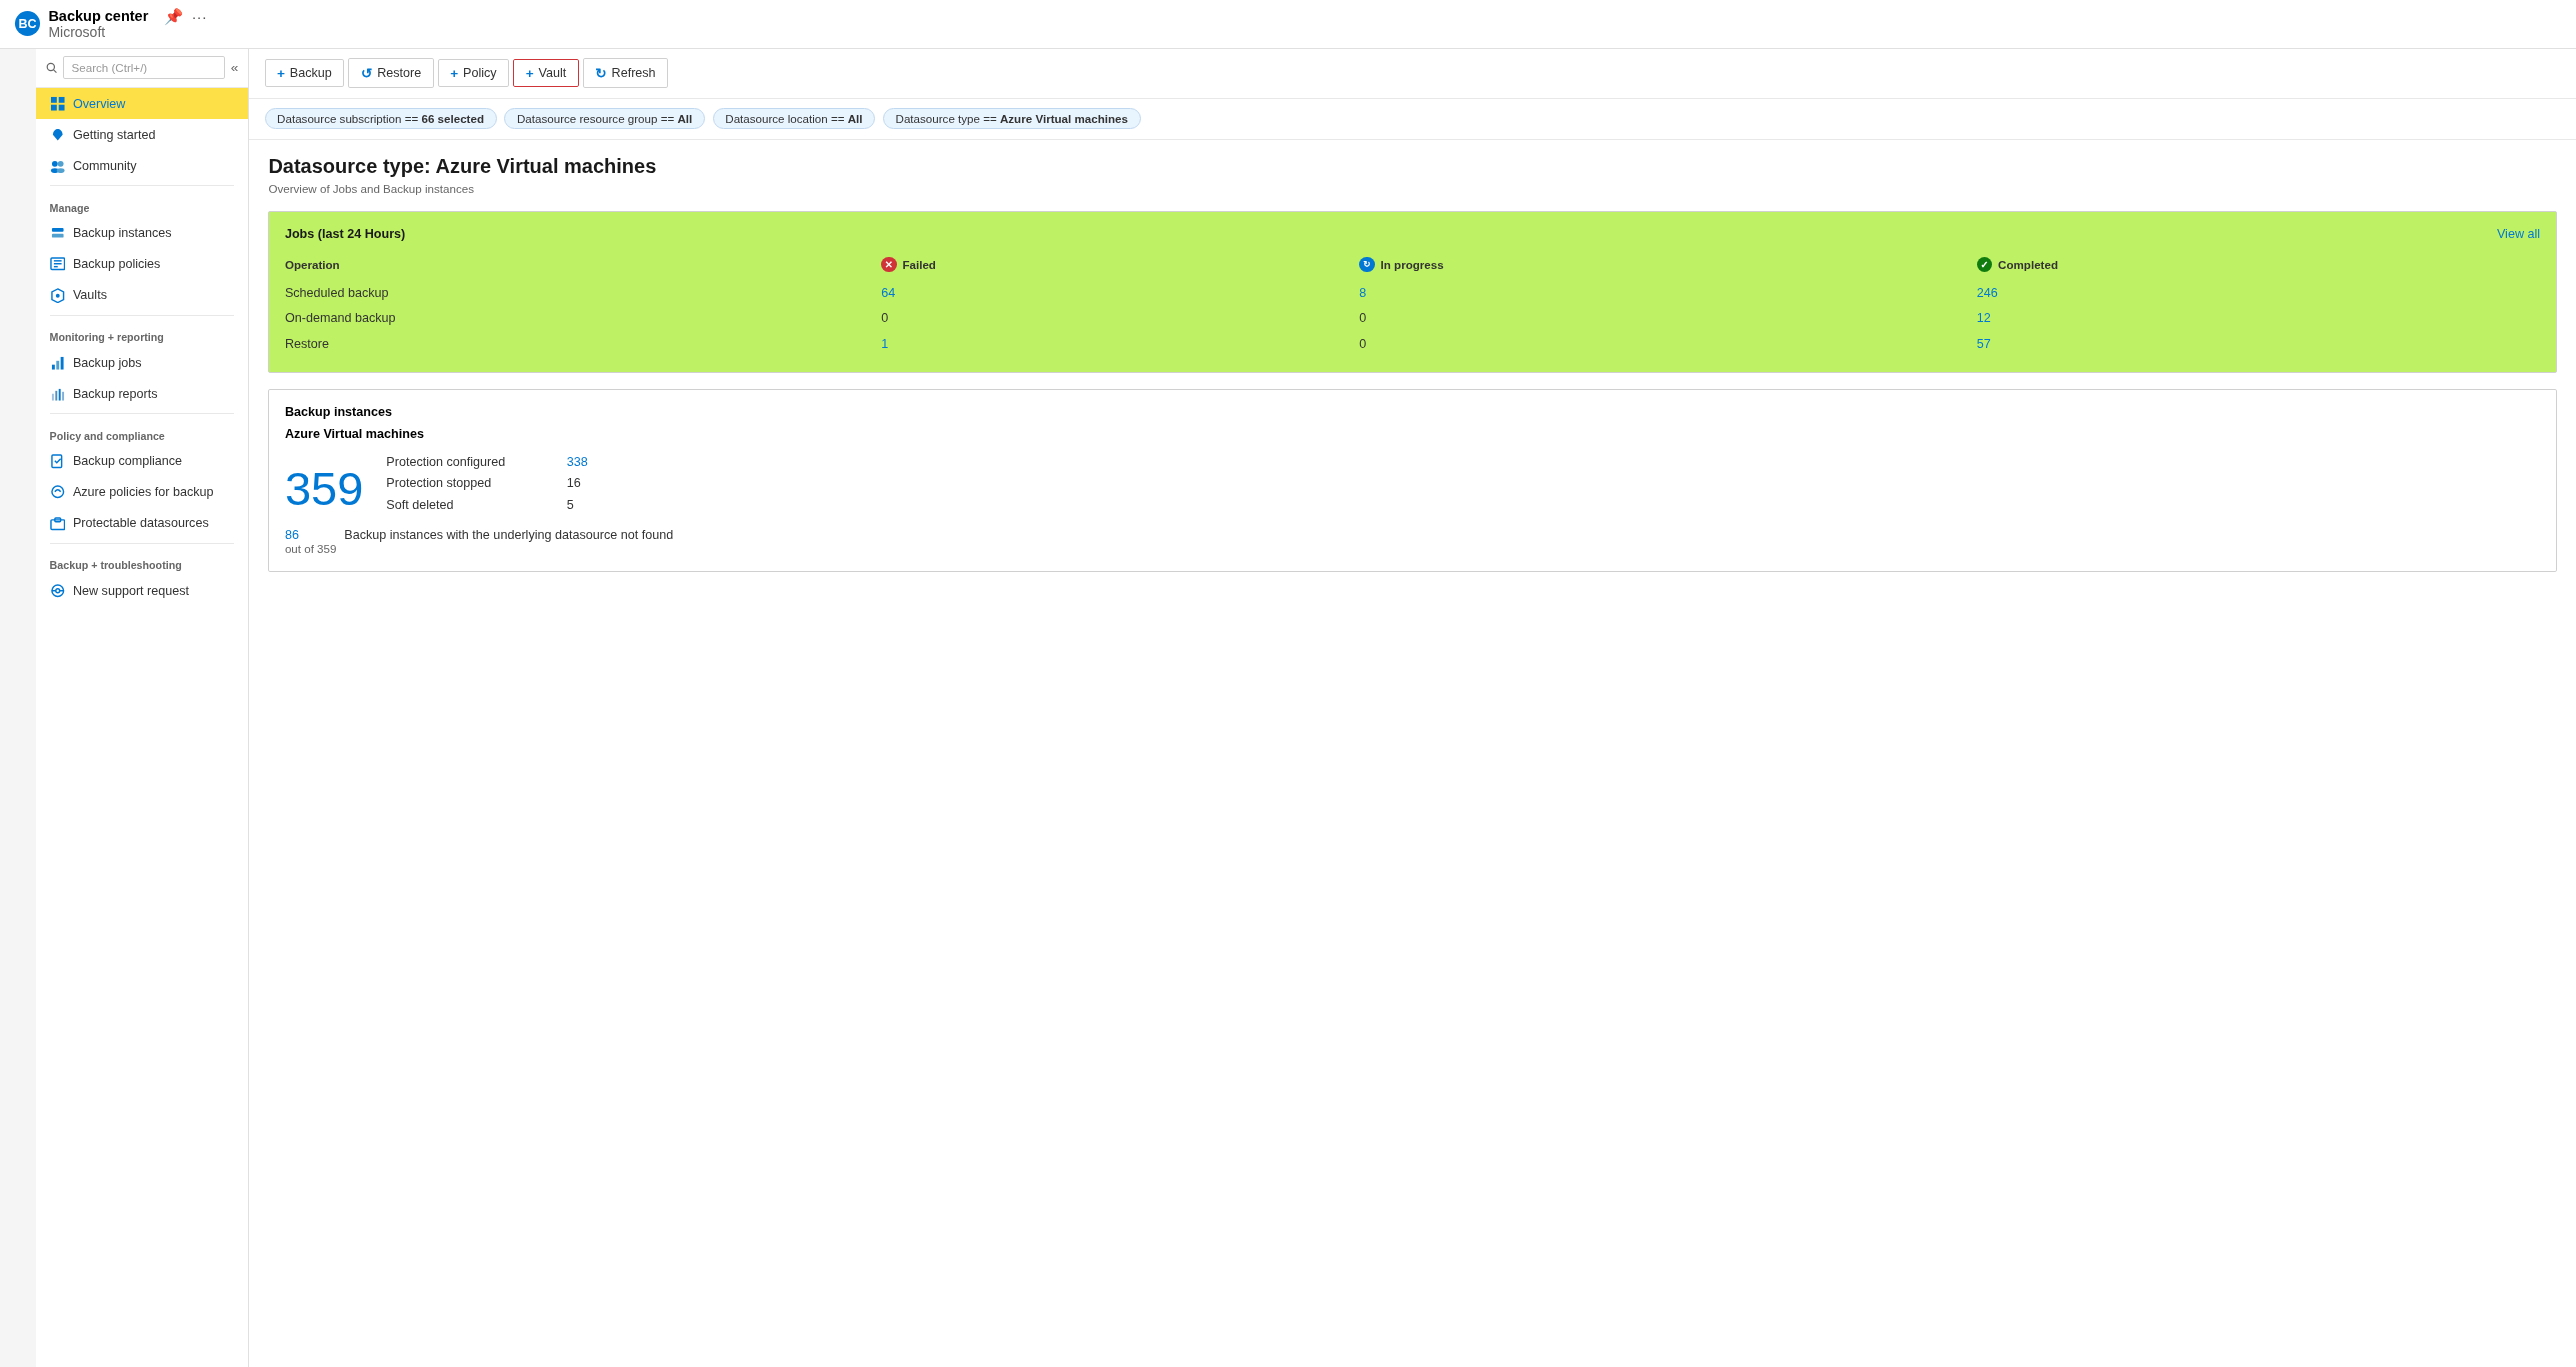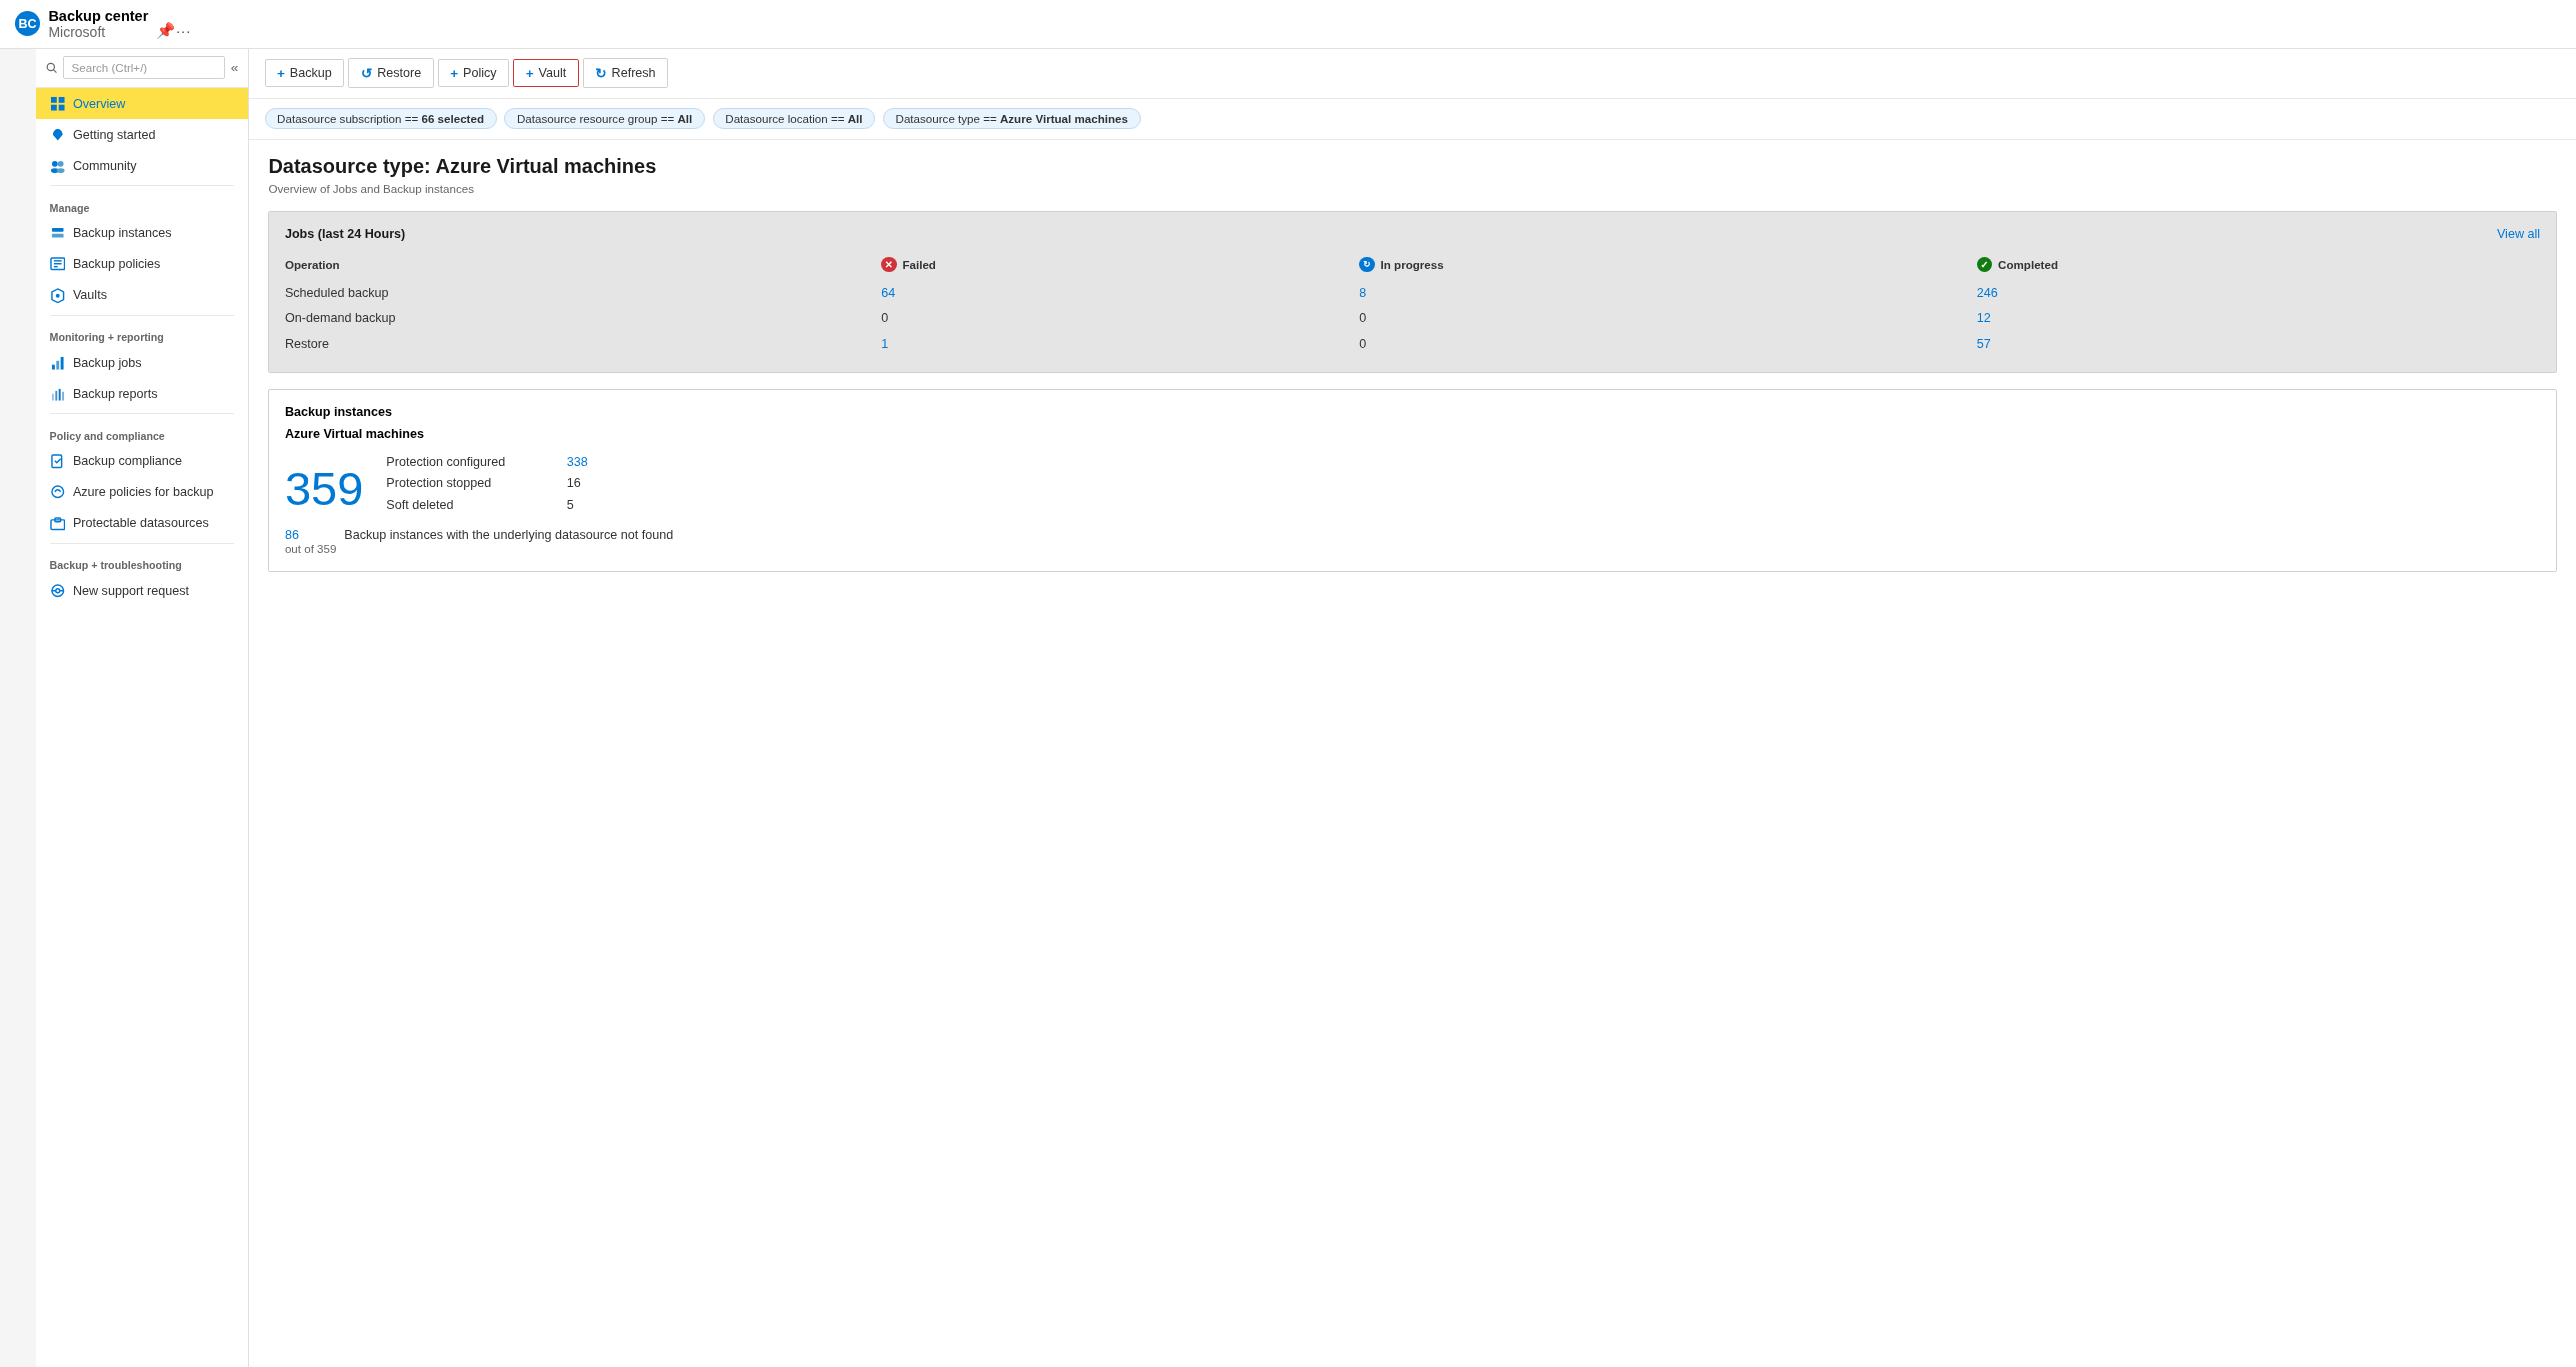--- a/index.html
+++ b/index.html
@@ -1,19 +1,19 @@
 <!DOCTYPE html>
 <html><head>
   <meta charset="utf-8">
   <style>
     * { box-sizing: border-box; margin: 0; padding: 0; }
     body { font-family: 'Segoe UI', Arial, sans-serif; font-size: 12.6px; background: #f5f5f5; display: flex; flex-direction: column; height: 100vh; overflow: hidden; }
 
     
-    .top-bar { display: flex; align-items: flex-end; padding: 7.8px 13.6px; background: #fff; border-bottom: 1px solid #e0e0e0; gap: 0; min-height: 47px; }
+    .top-bar { display: flex; align-items: flex-start; padding: 7.8px 13.6px; background: #fff; border-bottom: 1px solid #e0e0e0; gap: 8px; min-height: 47px; }
 
     
     .main-layout { display: flex; flex: 1; overflow: hidden; padding-left: 36px; }
 
     
     .sidebar { width: 213px; background: #fff; border-right: 1px solid #e0e0e0; overflow-y: auto; padding-bottom: 19.4px; flex-shrink: 0; }
     .search-box { padding: 7.8px 9.7px; border-bottom: 1px solid #e8e8e8; display: flex; align-items: center; gap: 5.8px; }
     .search-input { border: 1px solid #d0d0d0; border-radius: 1.9px; padding: 3.9px 7.8px; font-size: 11.6px; width: 100%; color: #333; outline: none; }
     .search-input::placeholder { color: #999; }
 
@@ -36,21 +36,21 @@
     .filters { display: flex; gap: 7.8px; padding: 9.7px 15.5px; flex-wrap: wrap; border-bottom: 1px solid #e8e8e8; background: #fff; }
     .filter-pill { background: #e8f4fe; border: 1px solid #c0d8f0; border-radius: 11.6px; padding: 2.9px 11.6px; font-size: 11.6px; color: #333; cursor: pointer; }
     .filter-pill span { font-weight: 600; }
 
     
     .page-content { padding: 15.5px 19.4px; }
     .page-title { font-size: 20px; font-weight: 600; color: #1a1a1a; margin-bottom: 3.9px; }
     .page-subtitle { font-size: 11.6px; color: #666; margin-bottom: 15.5px; }
 
     
-    .card { border: 1px solid #d0d0d0; border-radius: 1.9px; padding: 15.5px; margin-bottom: 15.5px; background: #e5e5e5; }
+    .card { border: 1px solid #d0d0d0; border-radius: 1.9px; padding: 15.5px; margin-bottom: 15.5px; background: #bef264; }
     .card-header { display: flex; justify-content: space-between; align-items: center; margin-bottom: 11.6px; }
     .card-title { font-size: 12.6px; font-weight: 600; color: #1a1a1a; }
     .view-all-link { color: #0078d4; font-size: 12.6px; cursor: pointer; text-decoration: none; }
 
     
     .jobs-table { width: 100%; border-collapse: collapse; }
     .jobs-table th { text-align: left; font-size: 11.6px; font-weight: 600; color: #333; padding: 3.9px 7.8px 7.8px 0; }
     .jobs-table td { text-align: left; font-size: 12.6px; padding: 5.8px 7.8px 5.8px 0; color: #333; }
     .jobs-table th:not(:first-child), .jobs-table td:not(:first-child) { padding-left: 39px; }
 

